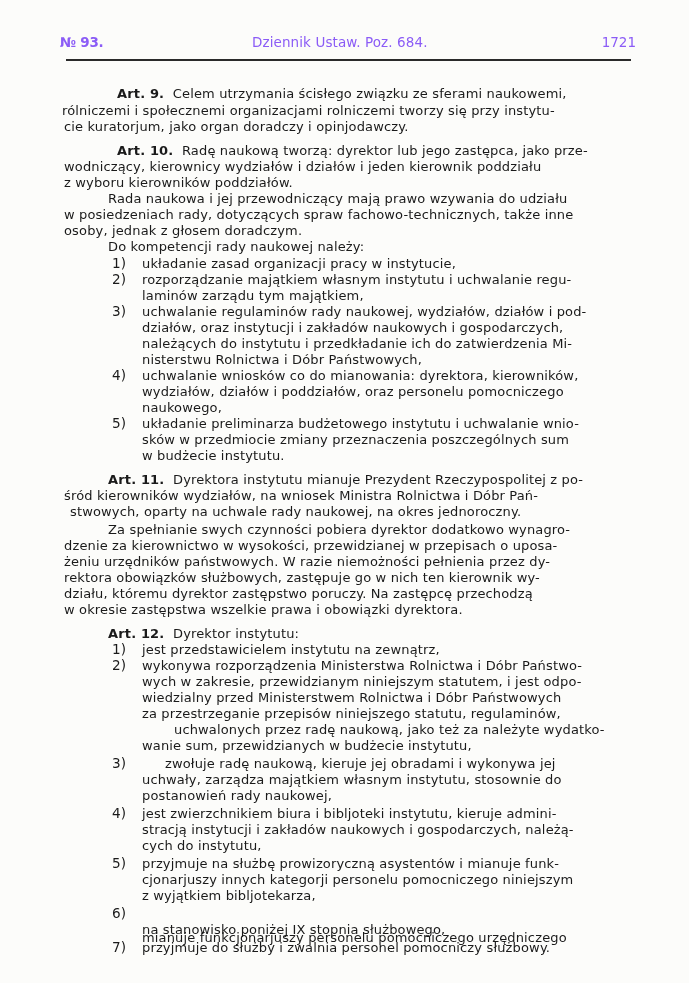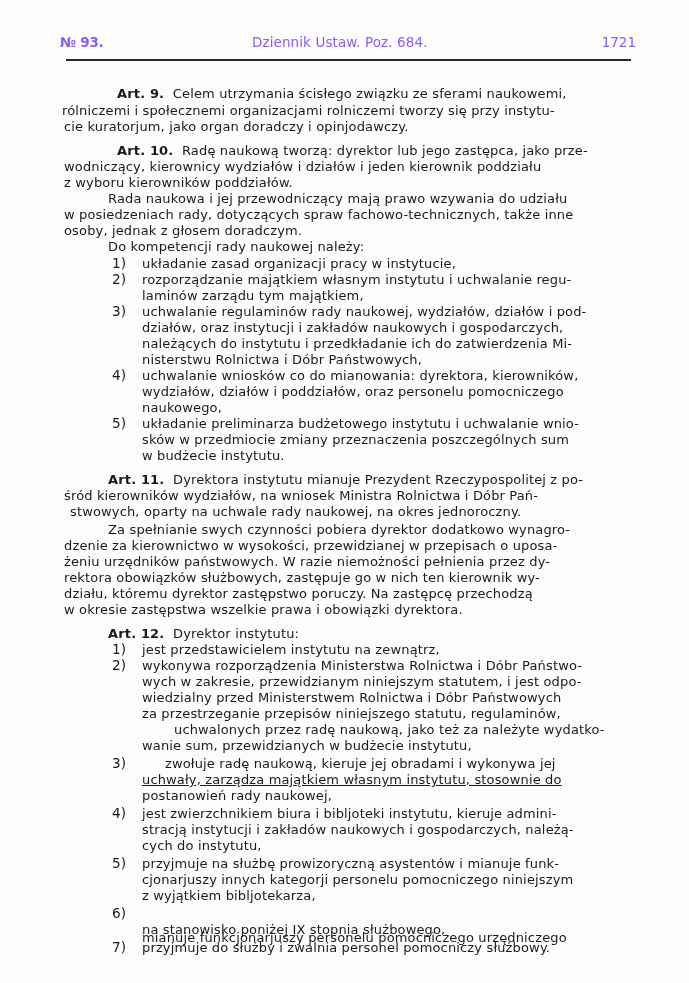--- a/index.html
+++ b/index.html
@@ -118,21 +118,21 @@
       <span class="num" style="top:657px; left:112px;">2)</span>
       <div class="line" style="top:657px; left:142px;">wykonywa rozporządzenia Ministerstwa Rolnictwa i Dóbr Państwo-</div>
       <div class="line" style="top:673px; left:142px;">wych w zakresie, przewidzianym niniejszym statutem, i jest odpo-</div>
       <div class="line" style="top:689px; left:142px;">wiedzialny przed Ministerstwem Rolnictwa i Dóbr Państwowych</div>
       <div class="line" style="top:705px; left:142px;">za przestrzeganie przepisów niniejszego statutu, regulaminów,</div>
       <div class="line" style="top:721px; left:126px;margin-left:48px;">uchwalonych przez radę naukową, jako też za należyte wydatko-</div>
       <div class="line" style="top:737px; left:142px;">wanie sum, przewidzianych w budżecie instytutu,</div>
 
       <span class="num" style="top:755px; left:112px;">3)</span>
       <div class="line" style="top:755px; left:142px;margin-left:23px;">zwołuje radę naukową, kieruje jej obradami i wykonywa jej</div>
-      <div class="line" style="top:771px; left:142px;text-decoration:underline;">uchwały, zarządza majątkiem własnym instytutu, stosownie do</div>
+      <div class="line" style="top:771px; left:142px;">uchwały, zarządza majątkiem własnym instytutu, stosownie do</div>
       <div class="line" style="top:787px; left:142px;">postanowień rady naukowej,</div>
 
       <span class="num" style="top:805px; left:112px;">4)</span>
       <div class="line" style="top:805px; left:142px;">jest zwierzchnikiem biura i bibljoteki instytutu, kieruje admini-</div>
       <div class="line" style="top:821px; left:142px;">stracją instytucji i zakładów naukowych i gospodarczych, należą-</div>
       <div class="line" style="top:837px; left:142px;">cych do instytutu,</div>
 
       <span class="num" style="top:855px; left:112px;">5)</span>
       <div class="line" style="top:855px; left:142px;">przyjmuje na służbę prowizoryczną asystentów i mianuje funk-</div>
       <div class="line" style="top:871px; left:142px;">cjonarjuszy innych kategorji personelu pomocniczego niniejszym</div>

